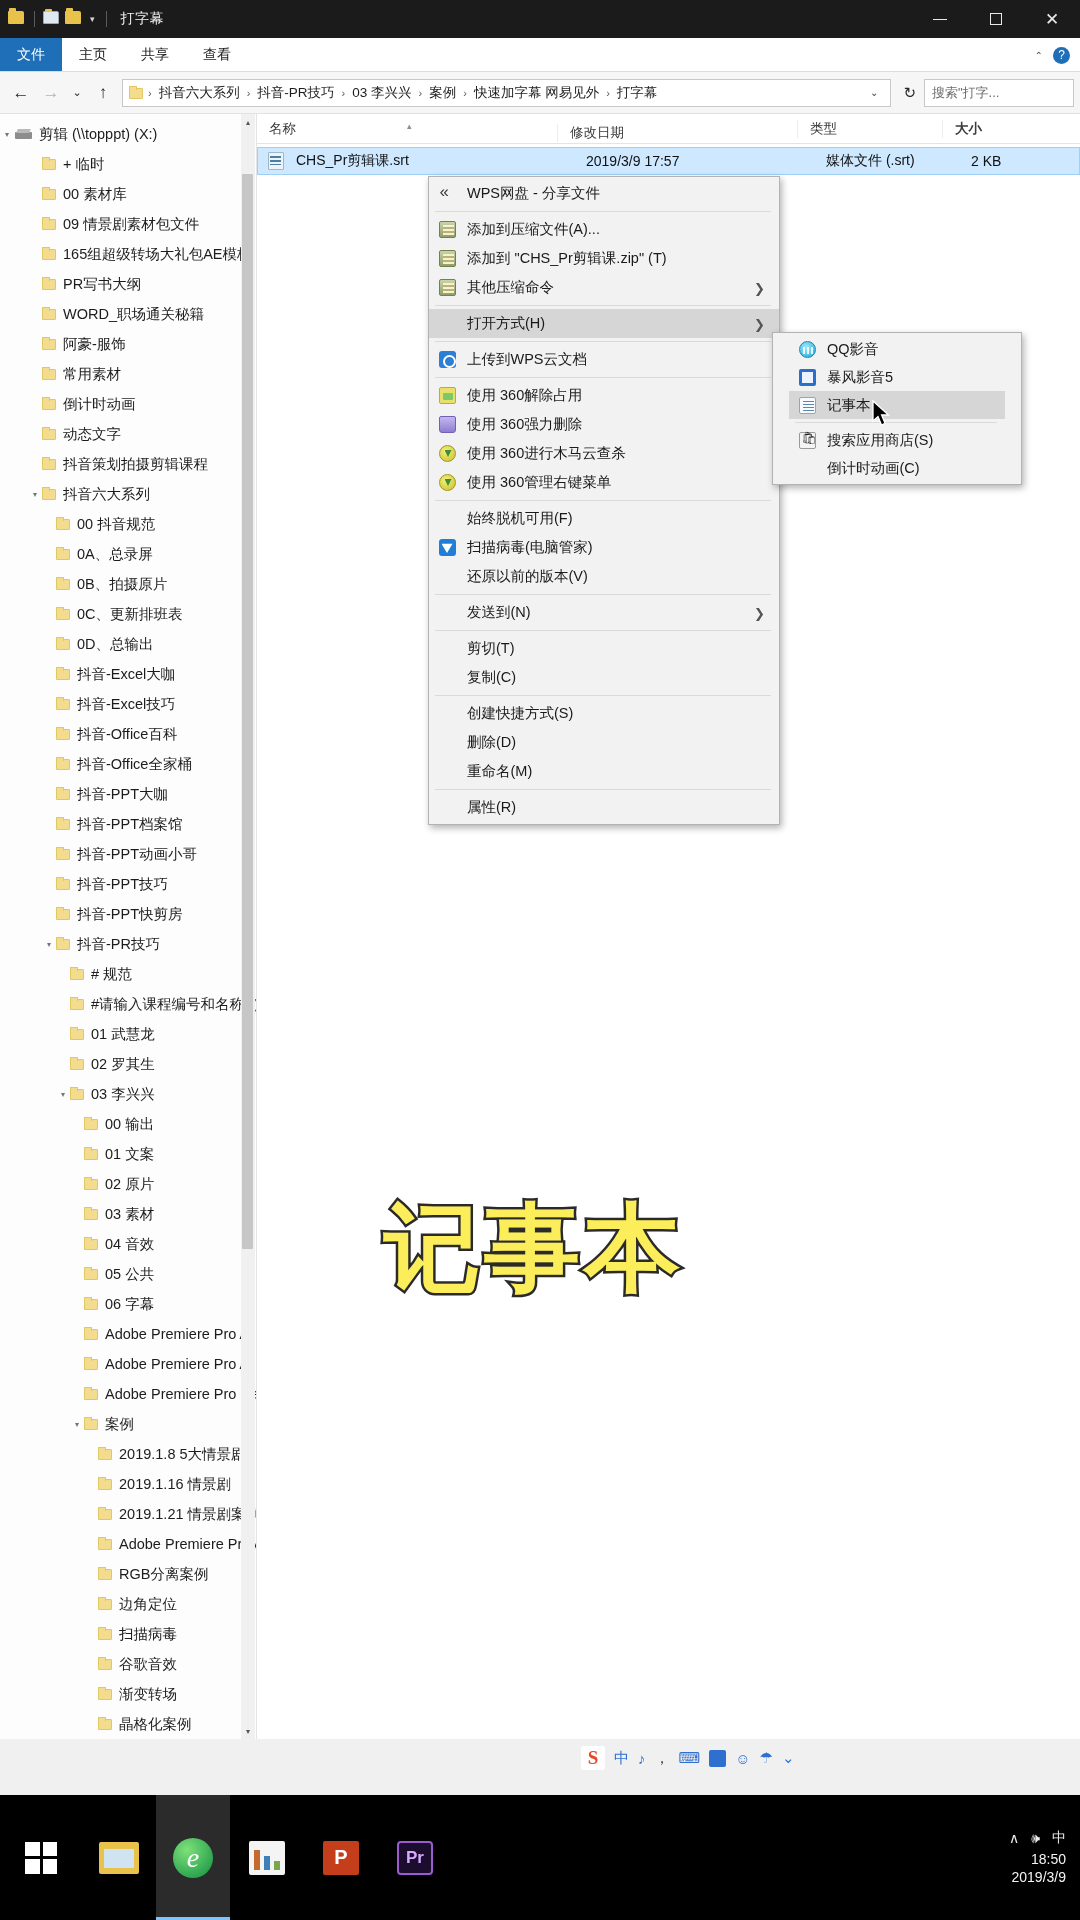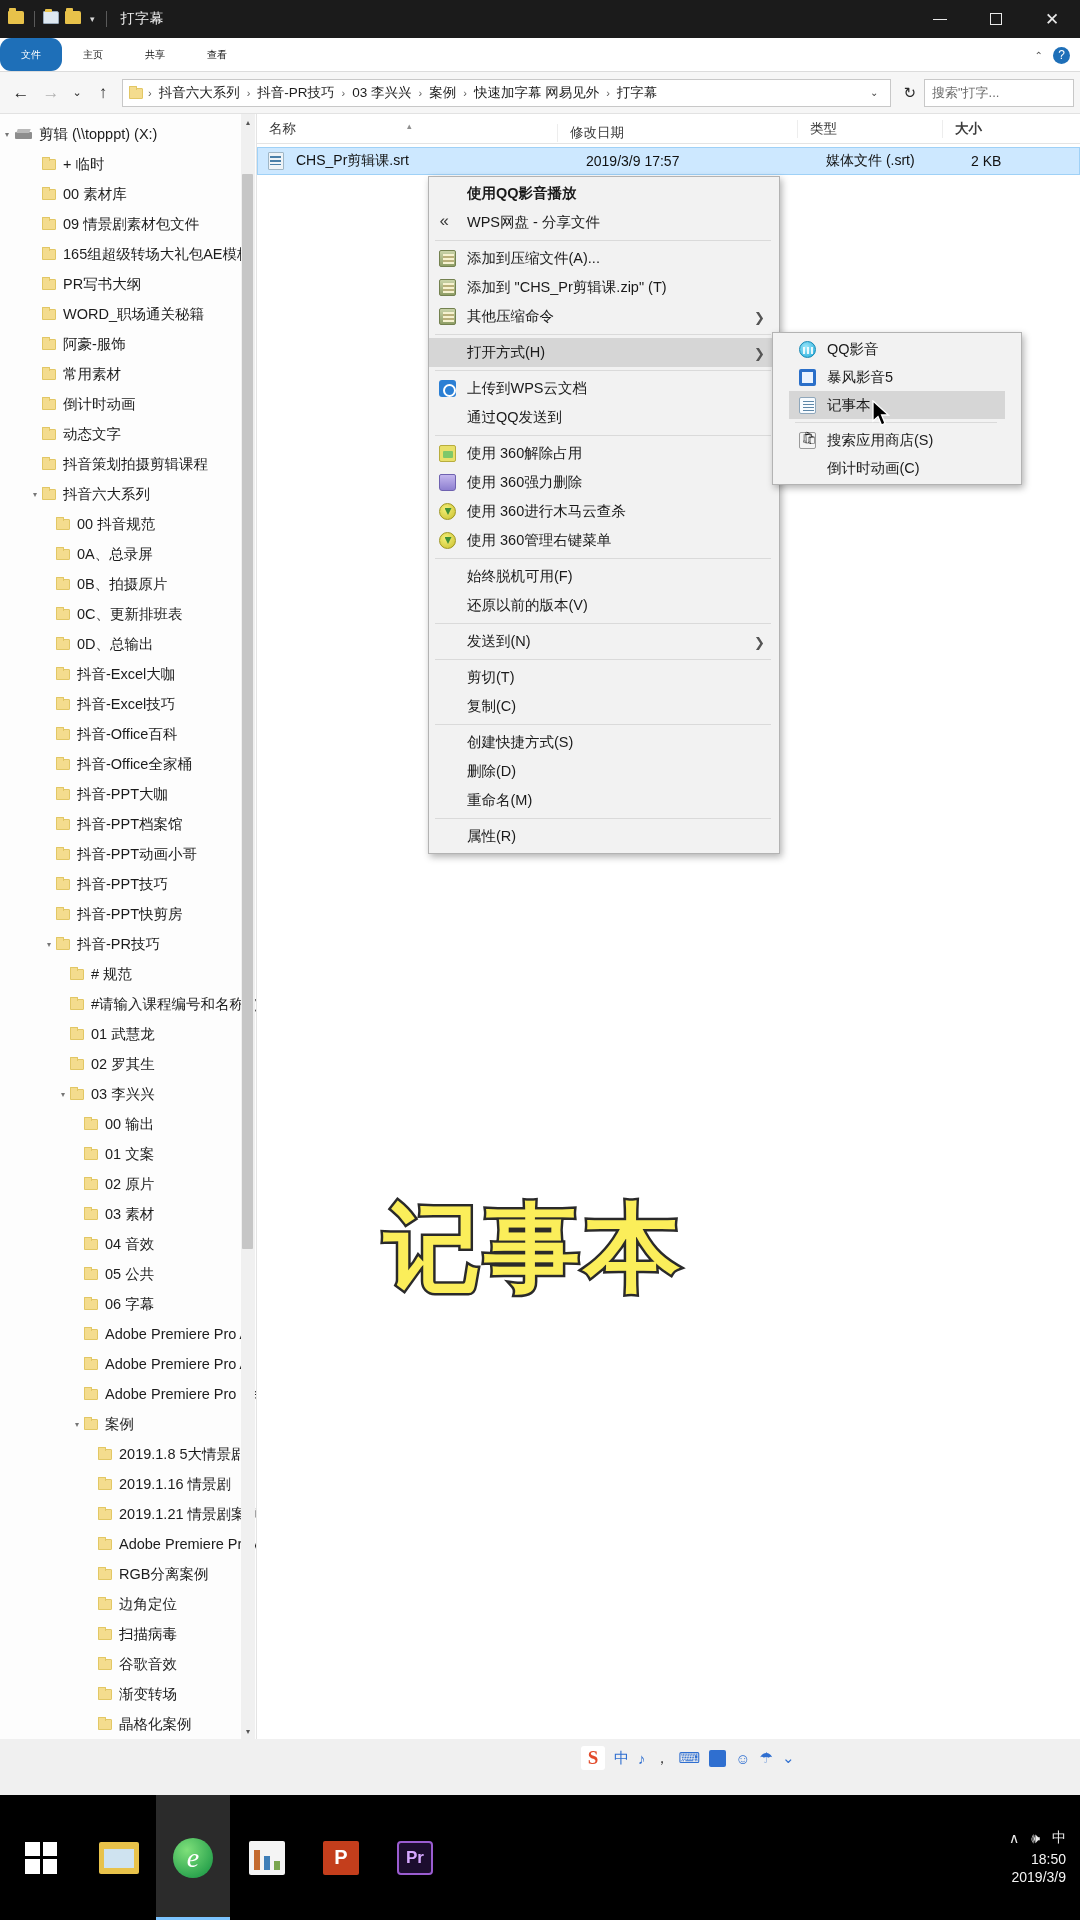--- a/index.html
+++ b/index.html
@@ -67,21 +67,21 @@
   
   .ribbon {
     height: 34px; background: #fff;
     display: flex; align-items: stretch;
     border-bottom: 1px solid #dcdcdc;
     position: relative;
   }
   .rtab {
     min-width: 62px; padding: 0 16px;
     display: flex; align-items: center; justify-content: center;
-    font-size: 10px; color: #202020; border-radius: 11px;
+    font-size: 14px; color: #202020;
   }
   .rtab.file {
     background: #1e6fb8; color: #fff; min-width: 62px;
     padding: 0 14px;
   }
   .rtab.home { color: #1b1b1b; }
   .ribbon-right {
     position: absolute; right: 4px; top: 0; height: 34px;
     display: flex; align-items: center; gap: 10px; padding-right: 6px;
   }
@@ -949,24 +949,20 @@
           <span class="cell" style="width:120px">2 KB</span>
         </div>
       </div>
     </div>
 
     <div class="bigtext">记事本</div>
 
   </div>
 
   <div class="ctxmenu" id="ctxmenu">
-      <div class="mi bold">
-        <span class="micon"></span>
-        <span class="mlabel">使用QQ影音播放</span>
-      </div>
       <div class="mi">
         <span class="micon">
           <span class="ic ic-share"></span>
         </span>
         <span class="mlabel">WPS网盘 - 分享文件</span>
       </div>
       <div class="msep"></div>
       <div class="mi">
         <span class="micon">
           <span class="ic ic-zip"></span>
@@ -992,24 +988,20 @@
         <span class="mlabel">打开方式(H)</span>
         <span class="arrow">❯</span>
       </div>
       <div class="msep"></div>
       <div class="mi">
         <span class="micon">
           <span class="ic ic-wps"></span>
         </span>
         <span class="mlabel">上传到WPS云文档</span>
       </div>
-      <div class="mi">
-        <span class="micon"></span>
-        <span class="mlabel">通过QQ发送到</span>
-      </div>
       <div class="msep"></div>
       <div class="mi">
         <span class="micon">
           <span class="ic ic-360a"></span>
         </span>
         <span class="mlabel">使用 360解除占用</span>
       </div>
       <div class="mi">
         <span class="micon">
           <span class="ic ic-360b"></span>
@@ -1025,20 +1017,26 @@
       <div class="mi">
         <span class="micon">
           <span class="ic ic-360c"></span>
         </span>
         <span class="mlabel">使用 360管理右键菜单</span>
       </div>
       <div class="msep"></div>
       <div class="mi">
         <span class="micon"></span>
         <span class="mlabel">始终脱机可用(F)</span>
+      </div>
+      <div class="mi">
+        <span class="micon">
+          <span class="ic ic-scan"></span>
+        </span>
+        <span class="mlabel">扫描病毒(电脑管家)</span>
       </div>
       <div class="mi">
         <span class="micon"></span>
         <span class="mlabel">还原以前的版本(V)</span>
       </div>
       <div class="msep"></div>
       <div class="mi">
         <span class="micon"></span>
         <span class="mlabel">发送到(N)</span>
         <span class="arrow">❯</span>

